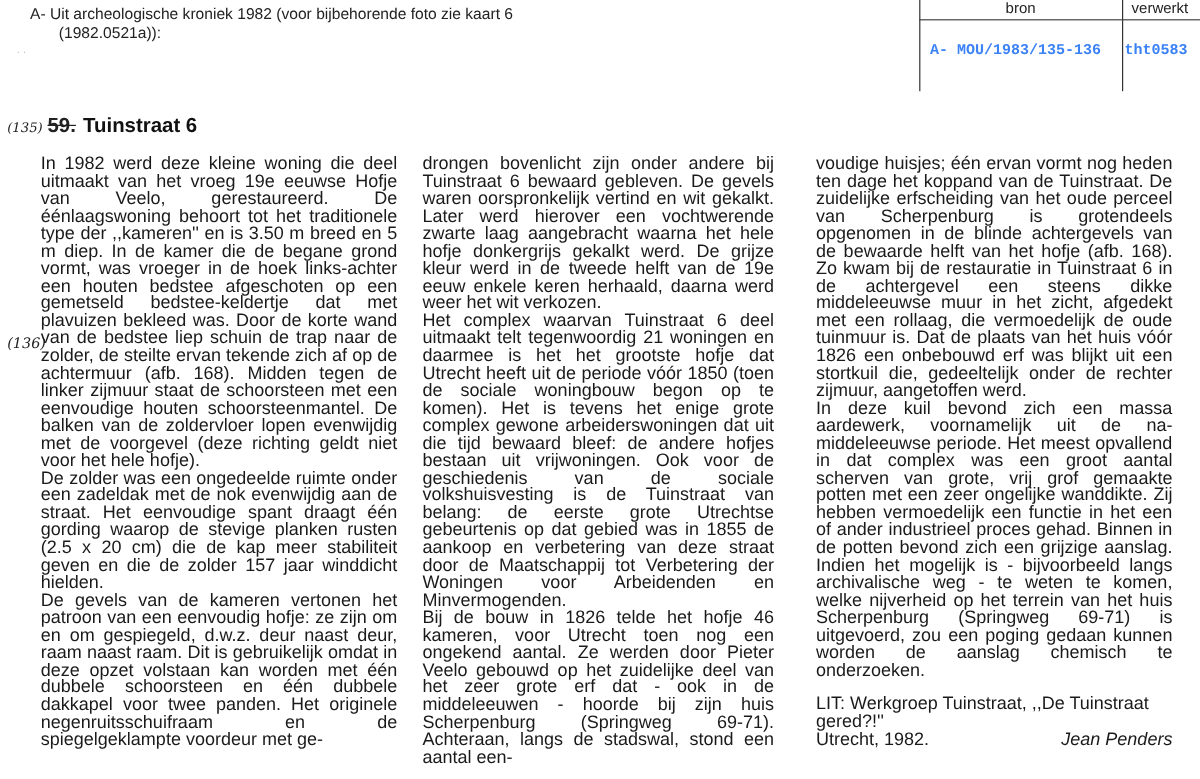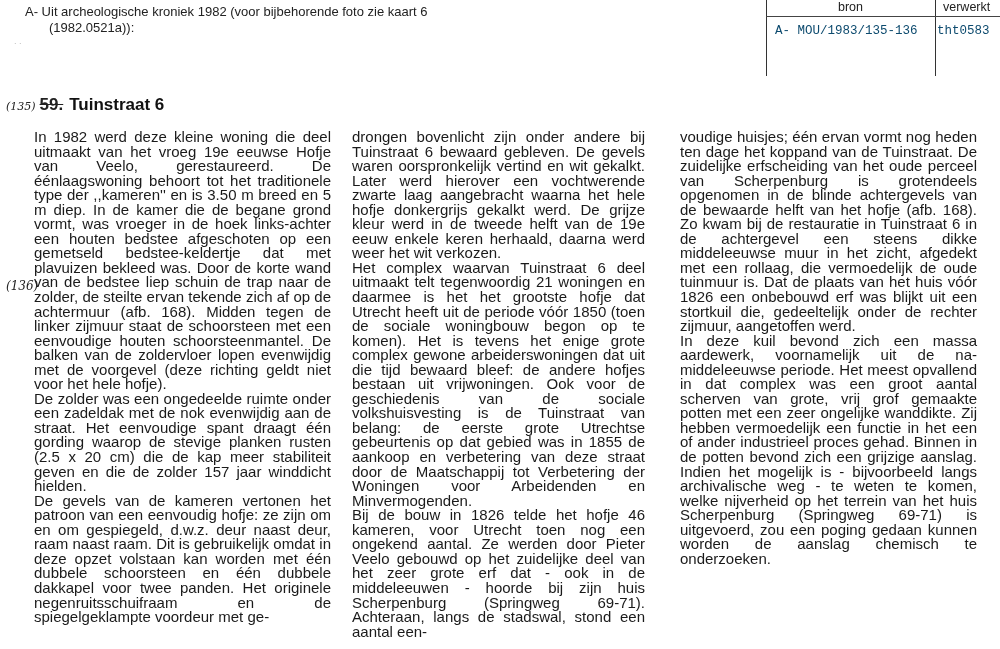--- a/index.html
+++ b/index.html
@@ -10,21 +10,21 @@
   .typed { font-family: Liberation Sans, sans-serif; font-size: 13px; color: #222; }
   #header-line1 { position: absolute; left: 25px; top: 4px; white-space: pre; }
   #header-line2 { position: absolute; left: 49px; top: 20px; white-space: pre; }
   #scan-speck { position: absolute; left: 14px; top: 37px; font-size: 8px; color: #bbb; font-family: "DejaVu Sans", sans-serif; }
 
   
   #source-table { position: absolute; left: 766px; top: 0; width: 274px; height: 76px; }
   #source-table .vline { position: absolute; top: 0; bottom: 0; width: 1px; background: #333; }
   #source-table .hline { position: absolute; left: 0; right: 0; top: 16px; height: 1px; background: #444; }
   .th { position: absolute; top: 0; font-family: "Liberation Sans", sans-serif; font-size: 12.5px; color: #222; }
-  .td { position: absolute; top: 24px; font-family: "Liberation Mono", monospace; font-size: 12.5px; color: #0c4a6e; white-space: nowrap; }
+  .td { position: absolute; top: 35px; font-family: "Liberation Mono", monospace; font-size: 12.5px; color: #3b82f6; white-space: nowrap; font-weight: bold; }
 
   
   #section-title { position: absolute; left: 6px; top: 95px; display: flex; align-items: baseline; }
   #hand-note-135 { font-family: "DejaVu Serif", serif; font-size: 11px; font-style: italic; color: #222; margin-right: 4px; }
   #section-number { font-family: "Liberation Sans", sans-serif; font-weight: bold; font-size: 17px; text-decoration: line-through; color: #222; margin-right: 6px; }
   #section-heading { font-family: "Liberation Sans", sans-serif; font-weight: bold; font-size: 17px; color: #111; }
 
   #hand-note-136 { position: absolute; left: 6px; top: 279px; font-family: "DejaVu Serif", serif; font-size: 12px; font-style: italic; color: #222; }
 
   .column {
@@ -73,13 +73,20 @@
 
 <div id="col-2" class="column">
   <p>drongen bovenlicht zijn onder andere bij Tuinstraat 6 bewaard gebleven. De gevels waren oorspronkelijk vertind en wit gekalkt. Later werd hierover een vochtwerende zwarte laag aangebracht waarna het hele hofje donkergrijs gekalkt werd. De grijze kleur werd in de tweede helft van de 19e eeuw enkele keren herhaald, daarna werd weer het wit verkozen.</p>
   <p>Het complex waarvan Tuinstraat 6 deel uitmaakt telt tegenwoordig 21 woningen en daarmee is het het grootste hofje dat Utrecht heeft uit de periode vóór 1850 (toen de sociale woningbouw begon op te komen). Het is tevens het enige grote complex gewone arbeiderswoningen dat uit die tijd bewaard bleef: de andere hofjes bestaan uit vrijwoningen. Ook voor de geschiedenis van de sociale volkshuisvesting is de Tuinstraat van belang: de eerste grote Utrechtse gebeurtenis op dat gebied was in 1855 de aankoop en verbetering van deze straat door de Maatschappij tot Verbetering der Woningen voor Arbeidenden en Minvermogenden.</p>
   <p>Bij de bouw in 1826 telde het hofje 46 kameren, voor Utrecht toen nog een ongekend aantal. Ze werden door Pieter Veelo gebouwd op het zuidelijke deel van het zeer grote erf dat - ook in de middeleeuwen - hoorde bij zijn huis Scherpenburg (Springweg 69-71). Achteraan, langs de stadswal, stond een aantal een-</p>
 </div>
 
 <div id="col-3" class="column">
   <p>voudige huisjes; één ervan vormt nog heden ten dage het koppand van de Tuinstraat. De zuidelijke erfscheiding van het oude perceel van Scherpenburg is grotendeels opgenomen in de blinde achtergevels van de bewaarde helft van het hofje (afb. 168). Zo kwam bij de restauratie in Tuinstraat 6 in de achtergevel een steens dikke middeleeuwse muur in het zicht, afgedekt met een rollaag, die vermoedelijk de oude tuinmuur is. Dat de plaats van het huis vóór 1826 een onbebouwd erf was blijkt uit een stortkuil die, gedeeltelijk onder de rechter zijmuur, aangetoffen werd.</p>
   <p>In deze kuil bevond zich een massa aardewerk, voornamelijk uit de na-middeleeuwse periode. Het meest opvallend in dat complex was een groot aantal scherven van grote, vrij grof gemaakte potten met een zeer ongelijke wanddikte. Zij hebben vermoedelijk een functie in het een of ander industrieel proces gehad. Binnen in de potten bevond zich een grijzige aanslag. Indien het mogelijk is - bijvoorbeeld langs archivalische weg - te weten te komen, welke nijverheid op het terrein van het huis Scherpenburg (Springweg 69-71) is uitgevoerd, zou een poging gedaan kunnen worden de aanslag chemisch te onderzoeken.</p>
+  <p class="lit">
+    <span>LIT: Werkgroep Tuinstraat, ,,De Tuinstraat gered?!''</span>
+  </p>
+  <p class="lit-row">
+    <span>Utrecht, 1982.</span>
+    <span class="author">Jean Penders</span>
+  </p>
 </div>
 
 </body></html>

